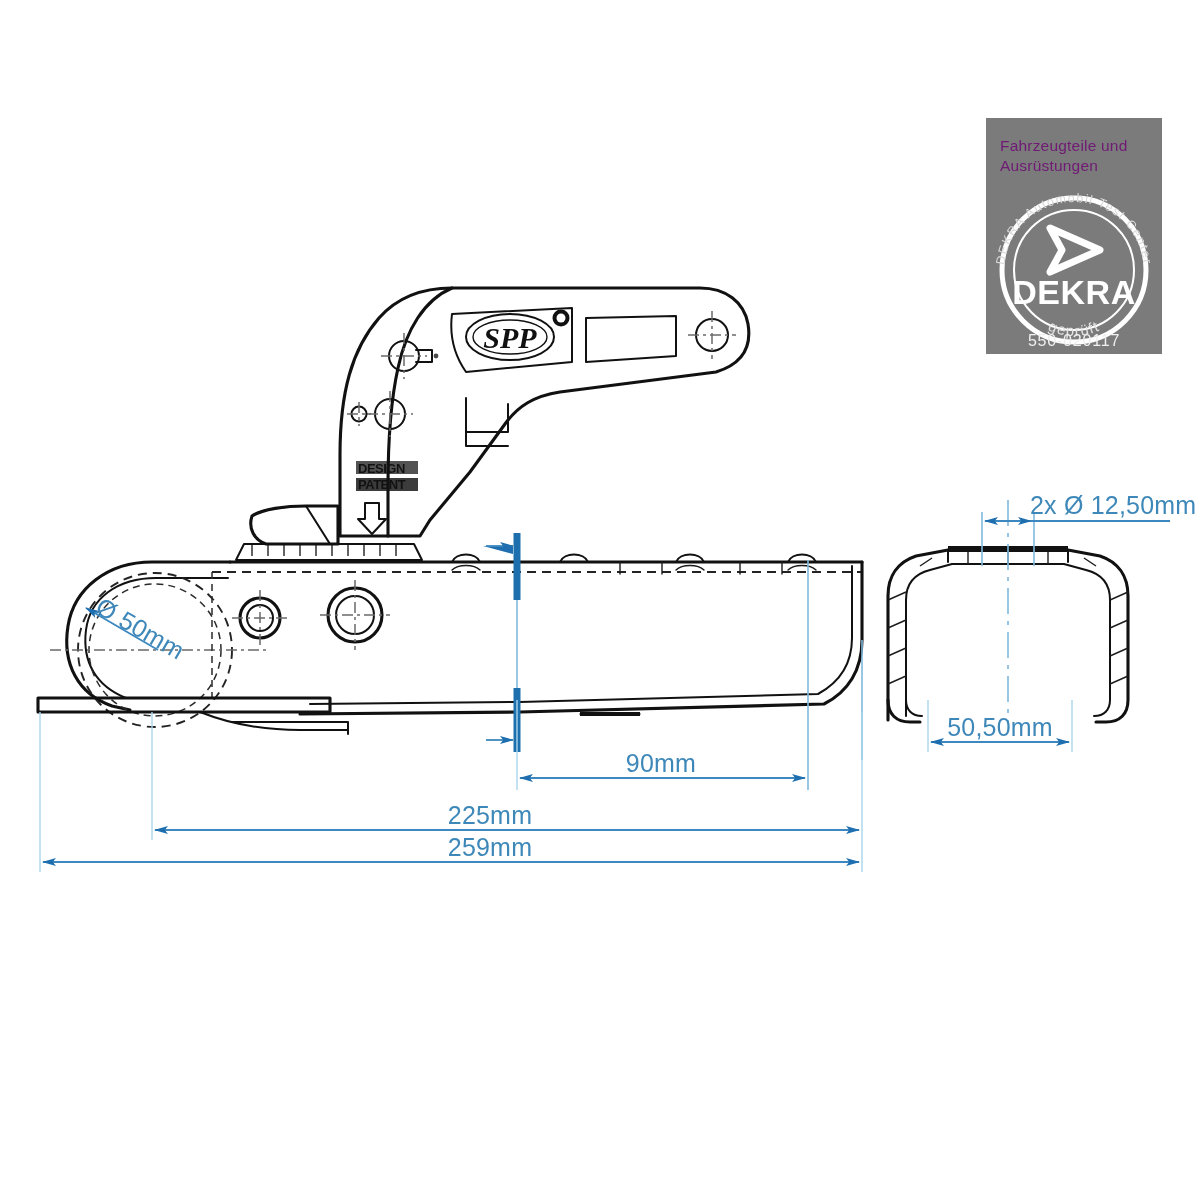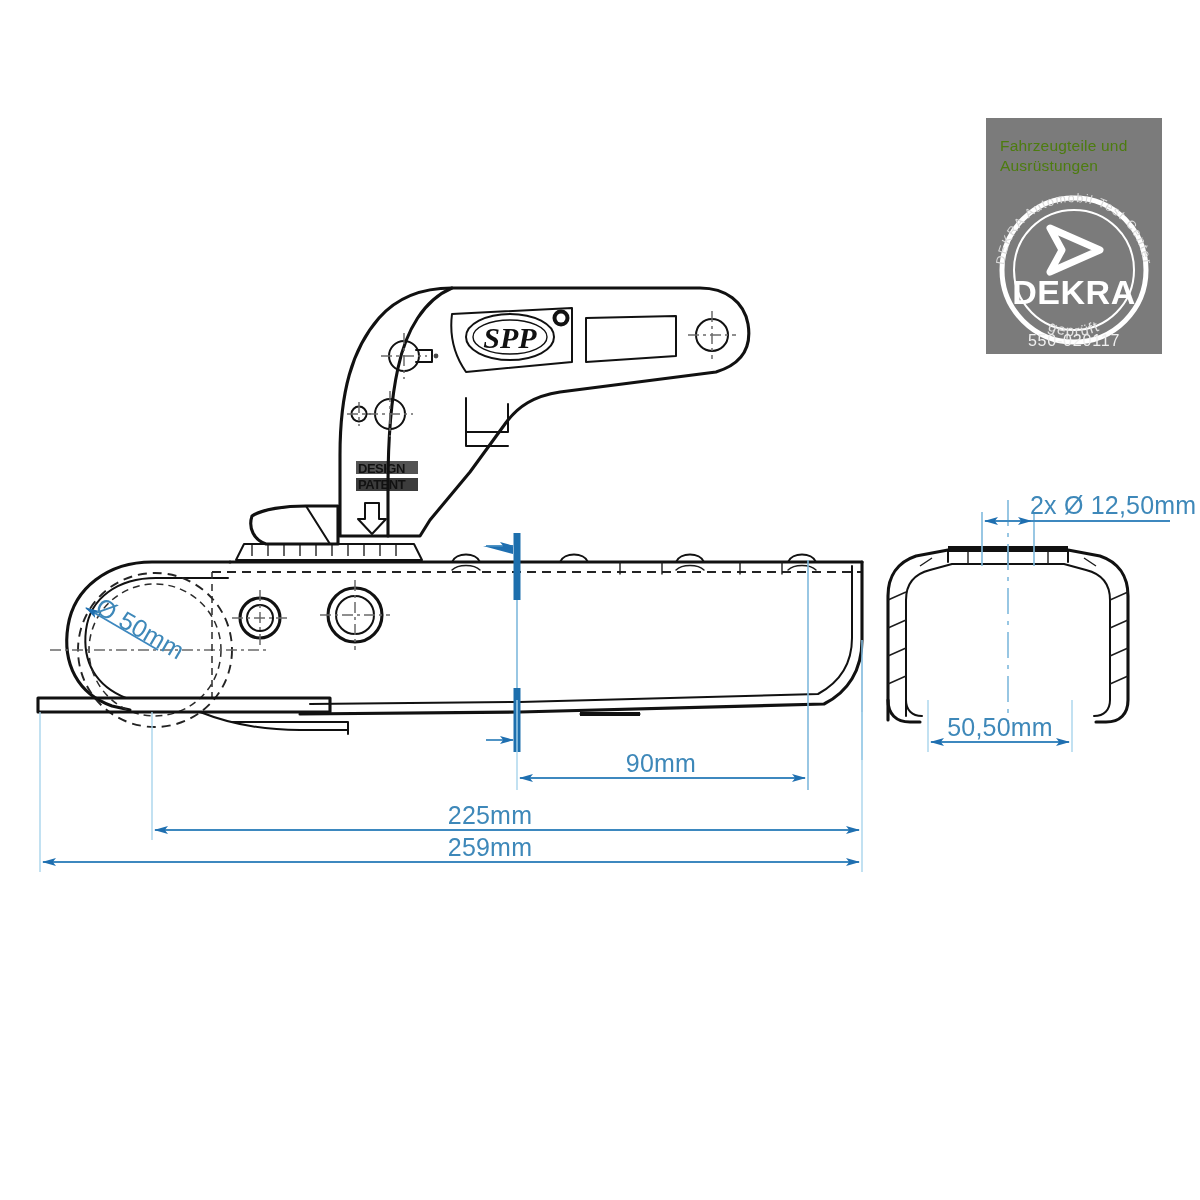--- a/index.html
+++ b/index.html
@@ -63,21 +63,21 @@
     left: 0; top: 0;
     width: 176px;
     height: 236px;
     background: #7b7b7b;
   }
   #dekra-badge .hdr {
     position: absolute;
     left: 14px;
     top: 18px;
     width: 150px;
-    color: #4d7c0f;
+    color: #701a75;
     font-family: "Liberation Sans", sans-serif;
     font-size: 15.5px;
     line-height: 1.32;
     letter-spacing: 0.2px;
   }
   #dekra-badge svg.seal {
     position: absolute;
     left: 2px;
     top: 62px;
     width: 172px;

